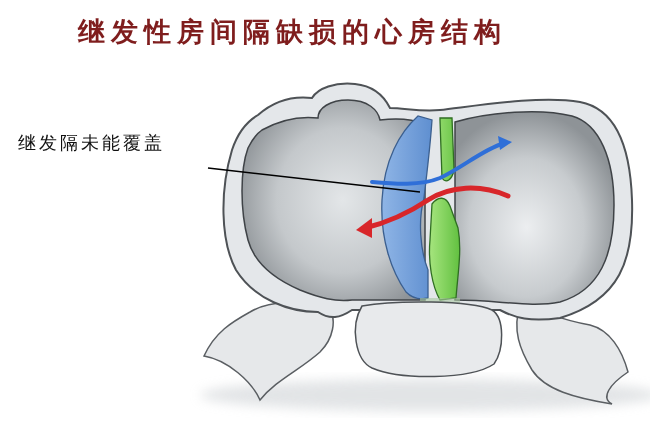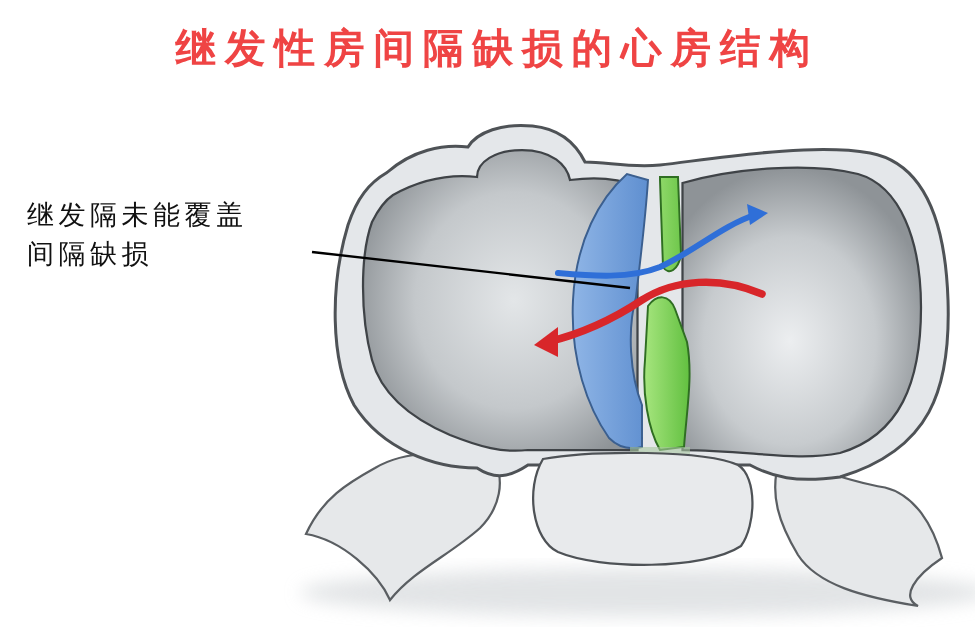--- a/index.html
+++ b/index.html
@@ -1,35 +1,34 @@
 <!DOCTYPE html>
 <html><head>
   <meta charset="utf-8">
   <style>
     html, body { margin: 0; padding: 0; background: #ffffff; }
     body { width: 650px; height: 424px; position: relative; overflow: hidden; font-family: "DejaVu Sans", sans-serif; }
     .title {
       position: absolute; left: 78px; top: 14px; width: 470px;
-      font-size: 27px; font-weight: bold; color: #ef4444; letter-spacing: 6px; white-space: nowrap; margin-left: 39px;
+      font-size: 27px; font-weight: bold; color: #7f1d1d; letter-spacing: 6px; white-space: nowrap;
     }
     .label {
       position: absolute; left: 18px; top: 131px; width: 200px;
-      font-size: 18px; line-height: 26px; color: #111; letter-spacing: 3px;
+      font-size: 18px; line-height: 26px; color: #111; letter-spacing: 3px; font-family: Liberation Mono, monospace;
     }
     .label span { display: block; white-space: nowrap; }
     svg.diagram { position: absolute; left: 0; top: 0; }
   </style>
 </head>
 <body>
 
 <div class="title">继发性房间隔缺损的心房结构</div>
 
 <div class="label">
   <span>继发隔未能覆盖</span>
-  <span>间隔缺损</span>
 </div>
 
 <svg class="diagram" width="650" height="424" viewBox="0 0 650 424">
   <defs>
     <radialGradient id="cavL" cx="0.55" cy="0.5" r="0.6">
       <stop offset="0" stop-color="#e3e6e8"></stop>
       <stop offset="0.6" stop-color="#c4c8cb"></stop>
       <stop offset="1" stop-color="#8e9397"></stop>
     </radialGradient>
     <radialGradient id="cavR" cx="0.45" cy="0.6" r="0.6">

